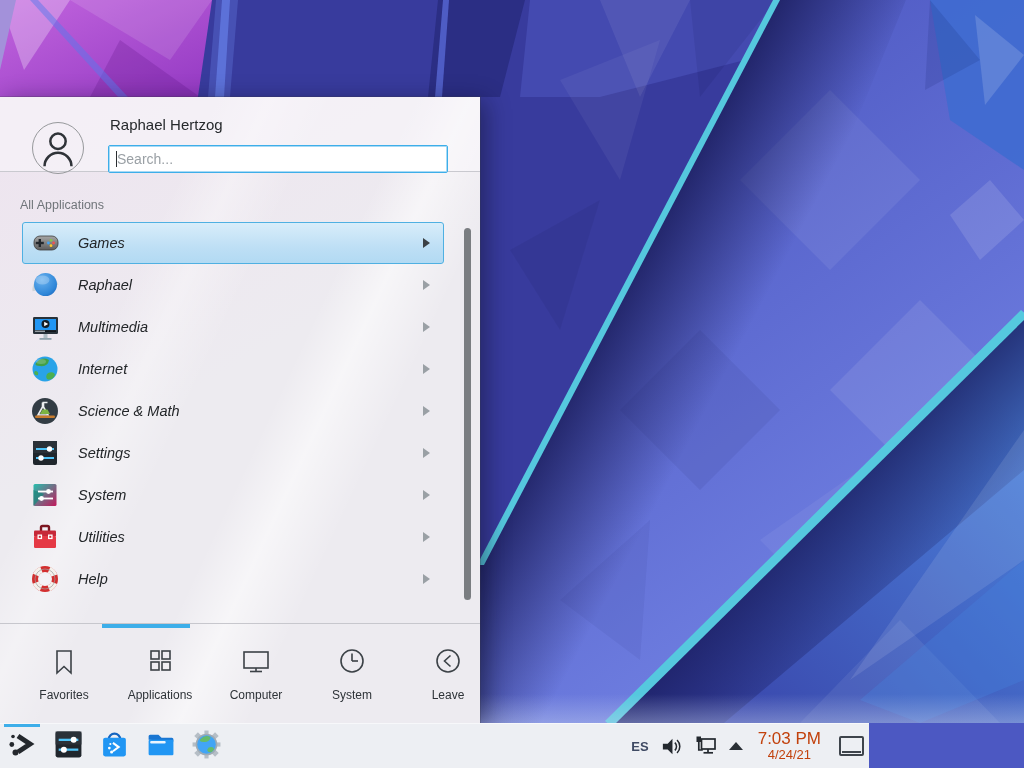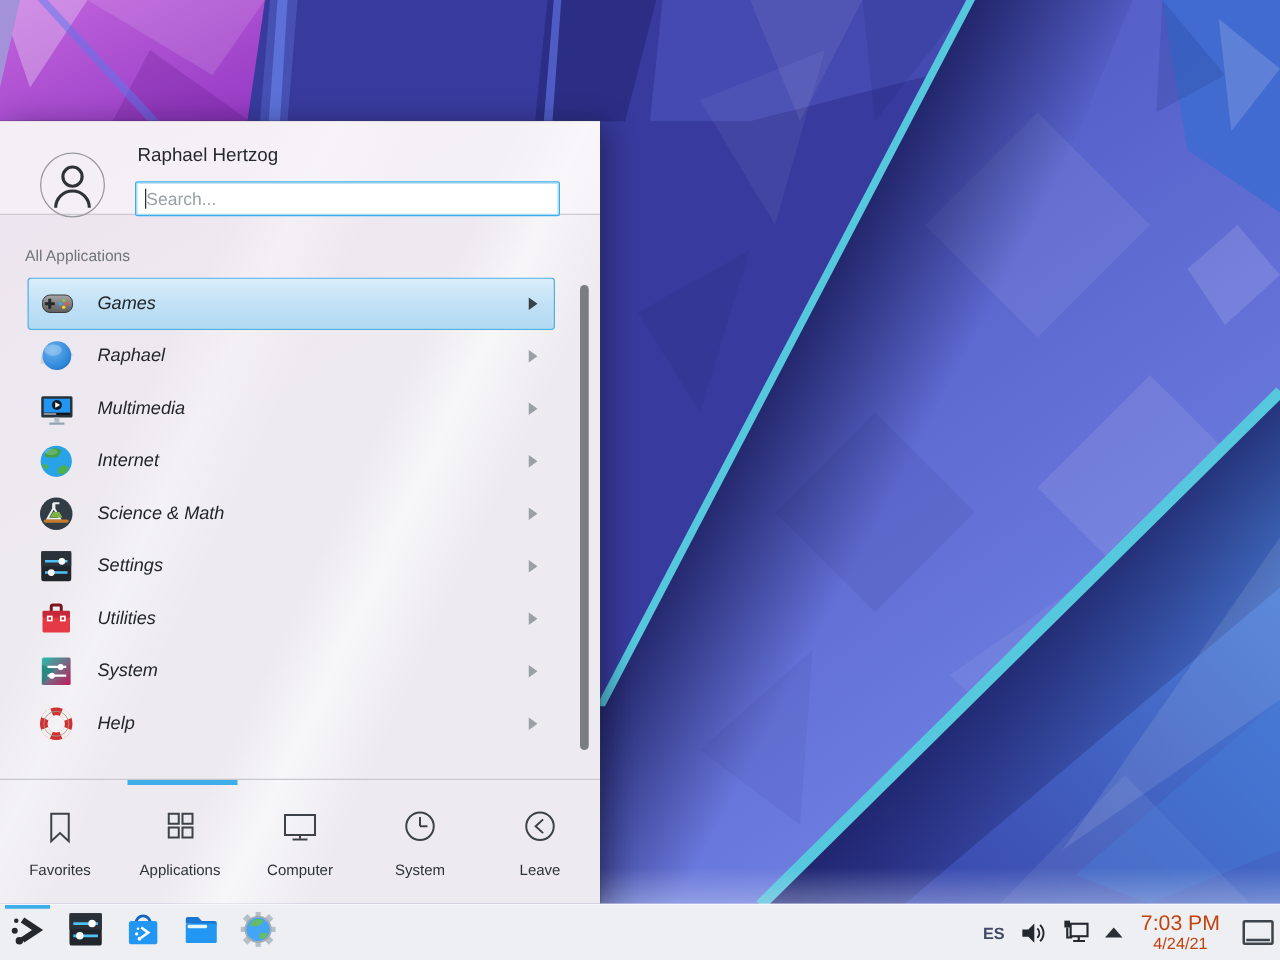--- a/index.html
+++ b/index.html
@@ -4,21 +4,21 @@
 <style>
   * { margin:0; padding:0; box-sizing:border-box; }
   html,body { width:1024px; height:768px; overflow:hidden; }
   body { font-family:"Liberation Sans", sans-serif; position:relative; background:#3a3f9f; }
   .stage { position:absolute; inset:0; width:1024px; height:768px; }
 
   
   .wallpaper { position:absolute; inset:0; z-index:0; }
 
   
-  .panel { position:absolute; left:0; bottom:0; width:1024px; height:45px; background:#edeff3;
+  .panel { position:absolute; left:0; bottom:0; width:869px; height:45px; background:#edeff3;
            border-top:1px solid #f7f8fa; z-index:5; display:flex; align-items:flex-start; }
   .panel-left { display:flex; align-items:center; gap:14px; padding-left:6px; height:100%; }
   .task-btn { position:relative; width:32px; height:45px; display:flex; align-items:center; justify-content:center; }
   .task-btn .active-line { position:absolute; top:0; left:-2px; width:36px; height:3px; background:var(--accent,#3daee9); }
   .panel-right { margin-left:auto; display:flex; align-items:center; gap:11px; height:100%; padding-right:5px; }
   .kbd-layout { font-size:13px; font-weight:bold; color:#3f4a63; }
   .tray-icon { display:flex; align-items:center; justify-content:center; }
   .caret-up { width:0; height:0; border-left:7px solid transparent; border-right:7px solid transparent; border-bottom:8px solid #2a2f35; }
   .clock { text-align:center; line-height:1.05; color:#c2410c; padding:0 4px; }
   .clock .time { font-size:17px; }
@@ -58,21 +58,21 @@
   .cat-label { position:relative; margin-left:18px; font-size:14.5px; color:#232629;font-style:italic; }
   .cat-arrow { position:absolute; right:50px; top:50%; transform:translateY(-50%);
                width:0; height:0; border-top:5px solid transparent; border-bottom:5px solid transparent;
                border-left:7px solid #9aa0a5; }
   .cat-arrow.sel { border-left-color:#3b4045; }
 
   .scrollbar { position:absolute; right:9px; top:131px; width:7px; height:372px; border-radius:3.5px; background:#7a7d81; }
 
   .footer-divider { position:absolute; left:0; top:526px; width:100%; height:1px; background:#c7c7cd; }
   .tab-indicator { position:absolute; left:102px; top:527px; width:88px; height:4px; background:var(--accent,#3daee9); }
-  .tab-bar { position:absolute; left:0; top:531px; width:100%; height:95px; display:flex; }
+  .tab-bar { position:absolute; left:16px; top:531px; width:100%; height:95px; display:flex; }
   .tab { flex:1 1 0; display:flex; flex-direction:column; align-items:center; justify-content:flex-start; padding-top:17px; }
   .tab-label { margin-top:5px; font-size:12px; color:#2e3338; }
 </style>
 </head>
 <body>
 
 <div class="stage">
 
   <svg class="wallpaper" viewBox="0 0 1024 768" preserveAspectRatio="none">
     <defs>
@@ -269,51 +269,51 @@
             <circle cx="11" cy="20" r="2.7" fill="#ffffff"></circle>
           </svg>
         </span>
         <span class="cat-label">Settings</span>
         <span class="cat-arrow"></span>
       </div>
 
       <div class="cat-row">
         <span class="cat-icon">
           <svg width="30" height="30" viewBox="0 0 30 30">
-            <path d="M11 9 v-3.5 a1.5 1.5 0 0 1 1.5 -1.5 h5 a1.5 1.5 0 0 1 1.5 1.5 V9" fill="none" stroke="#7b1520" stroke-width="2.4"></path>
-            <rect x="4" y="8.5" width="22" height="6" rx="1" fill="#c62838"></rect>
-            <rect x="4" y="14" width="22" height="12" rx="1.2" fill="#e53945"></rect>
-            <rect x="7.5" y="12.5" width="4.6" height="4.6" fill="#ffffff"></rect>
-            <rect x="8.8" y="13.8" width="2" height="2" fill="#c62838"></rect>
-            <rect x="18" y="12.5" width="4.6" height="4.6" fill="#ffffff"></rect>
-            <rect x="19.3" y="13.8" width="2" height="2" fill="#c62838"></rect>
-          </svg>
-        </span>
-        <span class="cat-label">Utilities</span>
-        <span class="cat-arrow"></span>
-      </div>
-
-      <div class="cat-row">
-        <span class="cat-icon">
-          <svg width="30" height="30" viewBox="0 0 30 30">
             <defs>
                 <linearGradient id="gsys" x1="0" y1="0" x2="1" y2="1">
               <stop offset="0" stop-color="#26bfae"></stop>
                   <stop offset="1" stop-color="#c2185b"></stop>
                 </linearGradient>
               </defs>
             <rect x="3.5" y="4" width="23" height="22" rx="1.5" fill="url(#gsys)"></rect>
             <polygon points="3.5,26 14,14 3.5,10" fill="#16897c" opacity="0.7"></polygon>
             <line x1="8" y1="11.5" x2="23" y2="11.5" stroke="#ffffff" stroke-width="1.8"></line>
             <circle cx="18.5" cy="11.5" r="2.4" fill="#ffffff"></circle>
             <line x1="8" y1="18.5" x2="23" y2="18.5" stroke="#ffffff" stroke-width="1.8"></line>
             <circle cx="11.5" cy="18.5" r="2.4" fill="#ffffff"></circle>
           </svg>
         </span>
         <span class="cat-label">System</span>
+        <span class="cat-arrow"></span>
+      </div>
+
+      <div class="cat-row">
+        <span class="cat-icon">
+          <svg width="30" height="30" viewBox="0 0 30 30">
+            <path d="M11 9 v-3.5 a1.5 1.5 0 0 1 1.5 -1.5 h5 a1.5 1.5 0 0 1 1.5 1.5 V9" fill="none" stroke="#7b1520" stroke-width="2.4"></path>
+            <rect x="4" y="8.5" width="22" height="6" rx="1" fill="#c62838"></rect>
+            <rect x="4" y="14" width="22" height="12" rx="1.2" fill="#e53945"></rect>
+            <rect x="7.5" y="12.5" width="4.6" height="4.6" fill="#ffffff"></rect>
+            <rect x="8.8" y="13.8" width="2" height="2" fill="#c62838"></rect>
+            <rect x="18" y="12.5" width="4.6" height="4.6" fill="#ffffff"></rect>
+            <rect x="19.3" y="13.8" width="2" height="2" fill="#c62838"></rect>
+          </svg>
+        </span>
+        <span class="cat-label">Utilities</span>
         <span class="cat-arrow"></span>
       </div>
 
       <div class="cat-row">
         <span class="cat-icon">
           <svg width="30" height="30" viewBox="0 0 30 30">
             <circle cx="15" cy="15" r="10" fill="none" stroke="#d32f2f" stroke-width="6"></circle>
             <circle cx="15" cy="15" r="10" fill="none" stroke="#f4f1ec" stroke-width="6.2" stroke-dasharray="7.85 7.85" transform="rotate(22.5 15 15)"></circle>
             <circle cx="15" cy="15" r="10" fill="none" stroke="#9e9e9e" stroke-width="0.7"></circle>
           </svg>

